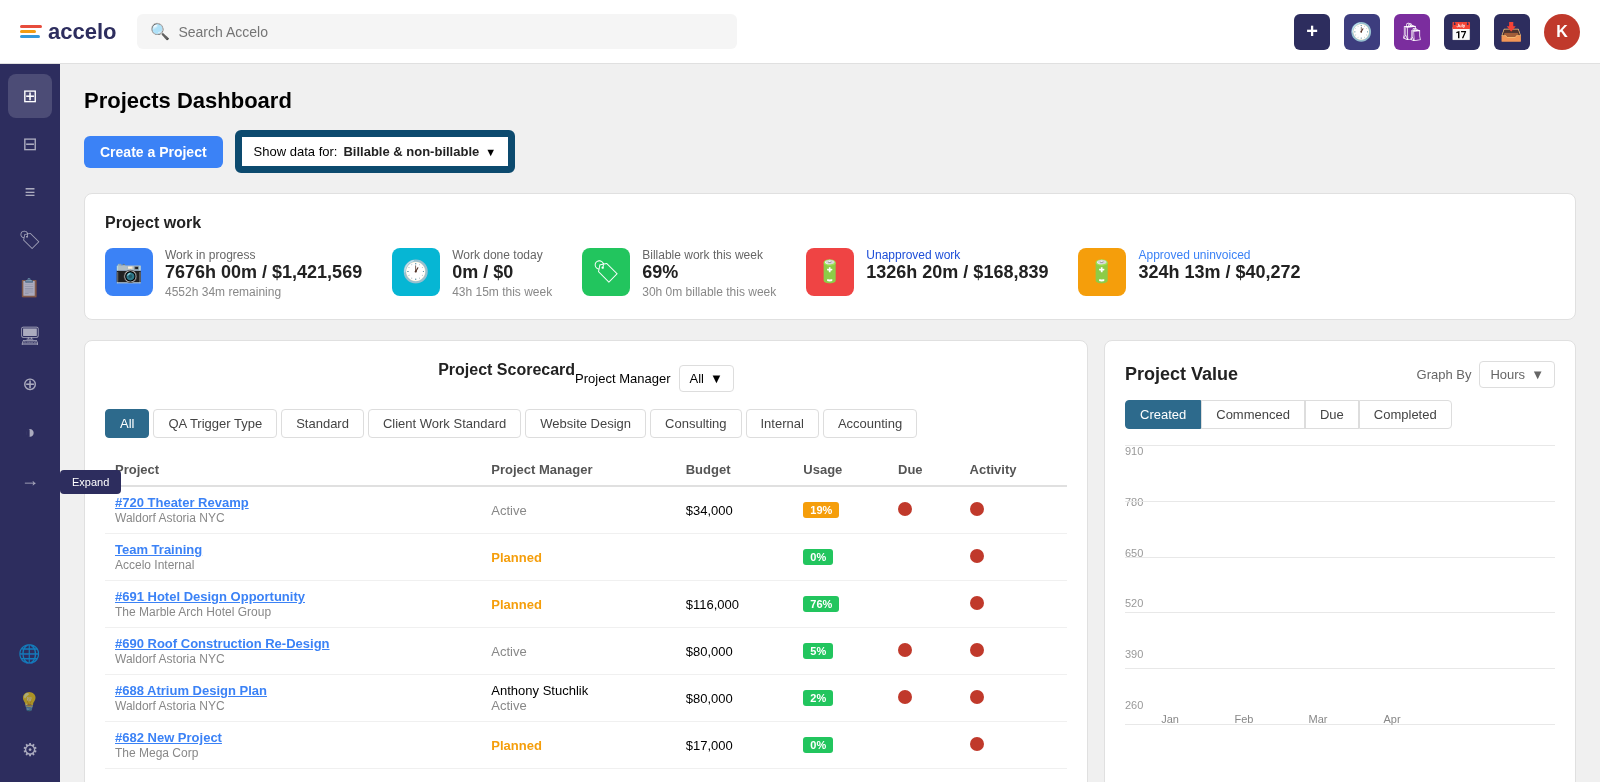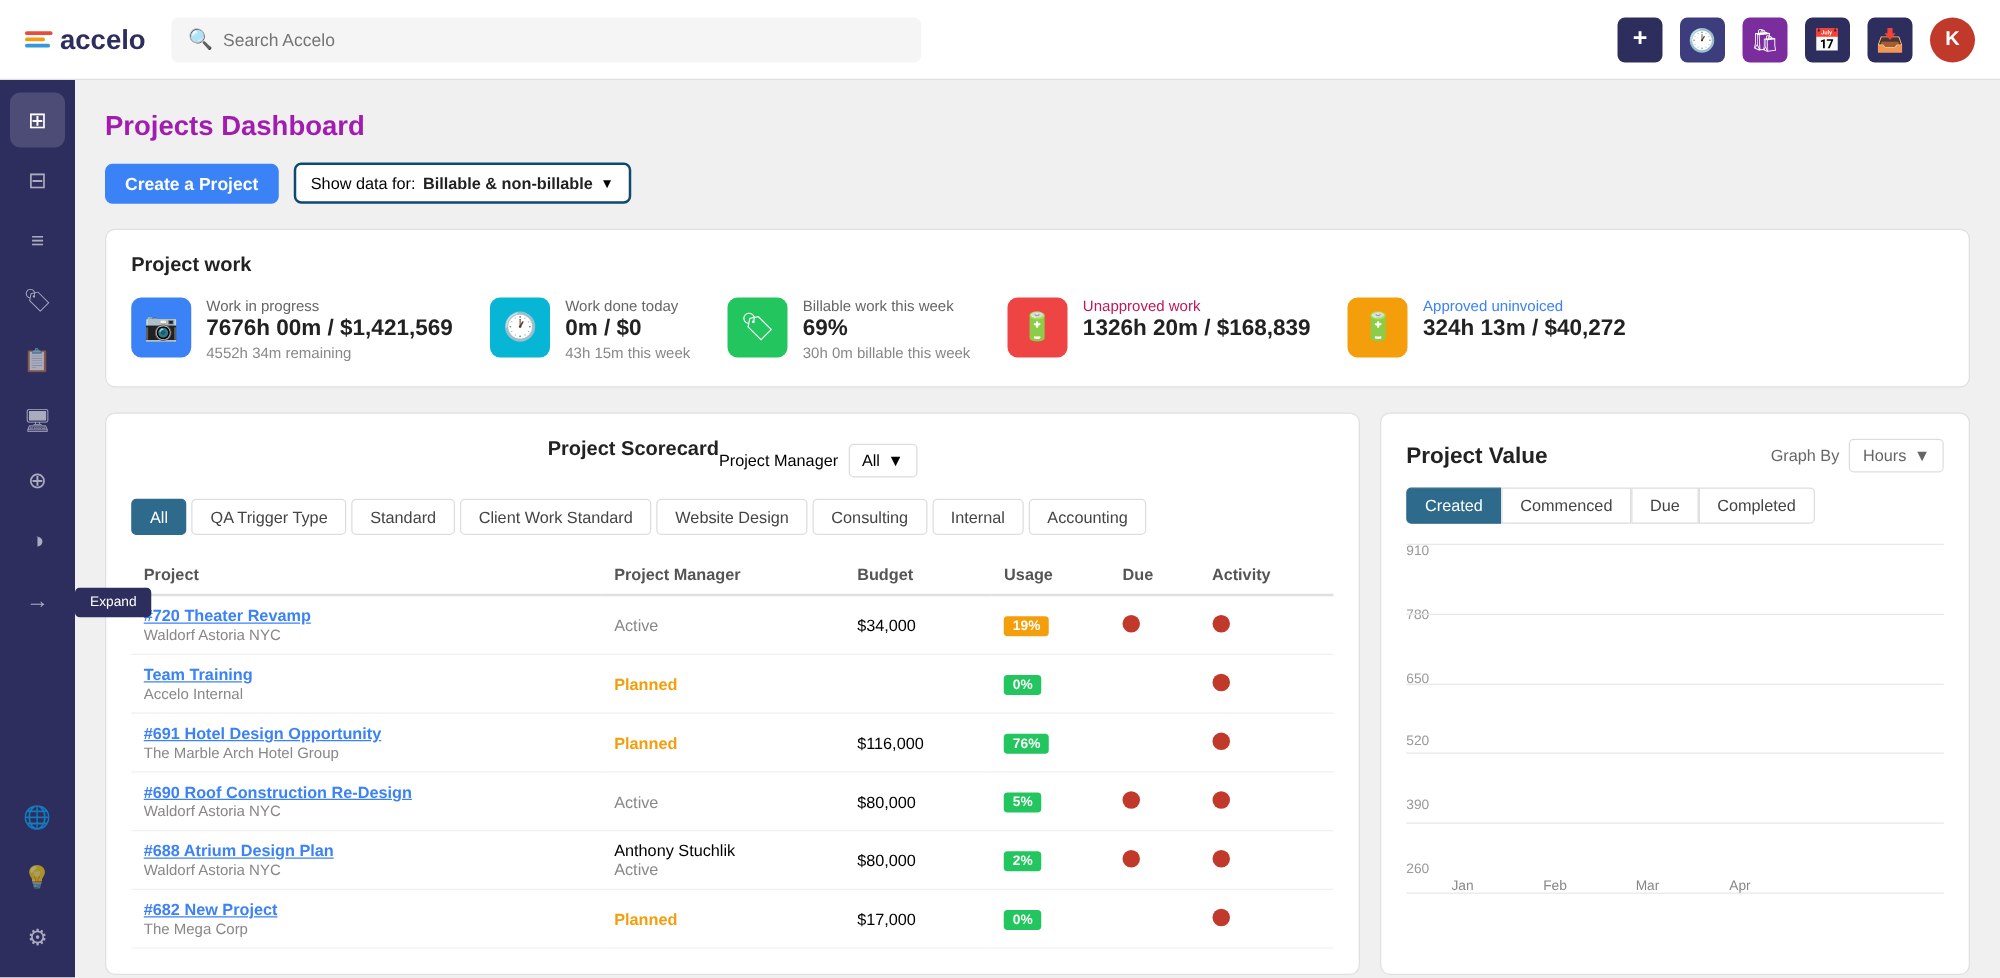--- a/index.html
+++ b/index.html
@@ -103,37 +103,37 @@
     .sidebar-item:hover, .sidebar-item.active { background: rgba(255,255,255,0.15); color: white; }
 
     
     .content {
       flex: 1;
       overflow-y: auto;
       padding: 24px;
       background: #f0f0f0;
     }
 
-    .page-title { font-size: 22px; font-weight: 700; color: #a21caf; margin-bottom: 16px; }
+    .page-title { font-size: 22px; font-weight: 700; color: #000000; margin-bottom: 16px; }
 
     .page-actions { display: flex; align-items: center; gap: 12px; margin-bottom: 20px; }
     .btn-primary {
       background: #3b82f6;
       color: white;
       border: none;
       padding: 8px 16px;
       border-radius: 6px;
       font-size: 14px;
       font-weight: 600;
       cursor: pointer;
     }
     .dropdown-btn {
       display: flex; align-items: center; gap: 6px;
       background: white;
-      border: 2px solid #0c4a6e;
+      border: 7px solid #0c4a6e;
       border-radius: 6px;
       padding: 7px 12px;
       font-size: 13px;
       cursor: pointer;
     }
 
     
     .card { background: white; border-radius: 8px; padding: 20px; margin-bottom: 20px; border: 1px solid #e0e0e0; }
     .card-title { font-size: 16px; font-weight: 700; color: #222; margin-bottom: 16px; }
 
@@ -362,21 +362,21 @@
           <div>
             <div class="stat-label">Billable work this week</div>
             <div class="stat-value">69%</div>
             <div class="stat-sub">30h 0m billable this week</div>
           </div>
         </div>
 
         <div class="stat-item">
           <div class="stat-icon red">🔋</div>
           <div>
-            <div class="stat-label" style="color:#be185d;">Unapproved work</div>
+            <div class="stat-label" style="color:#1d4ed8;">Unapproved work</div>
             <div class="stat-value">1326h 20m / $168,839</div>
           </div>
         </div>
 
         <div class="stat-item">
           <div class="stat-icon orange">🔋</div>
           <div>
             <div class="stat-label" style="color:#3b82f6;">Approved uninvoiced</div>
             <div class="stat-value">324h 13m / $40,272</div>
           </div>

